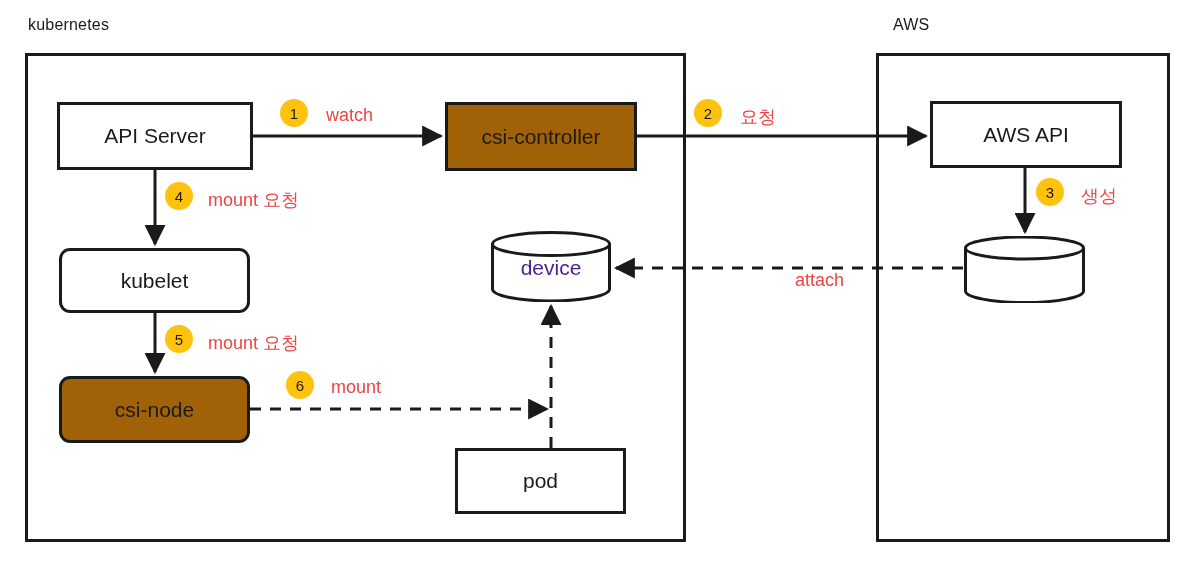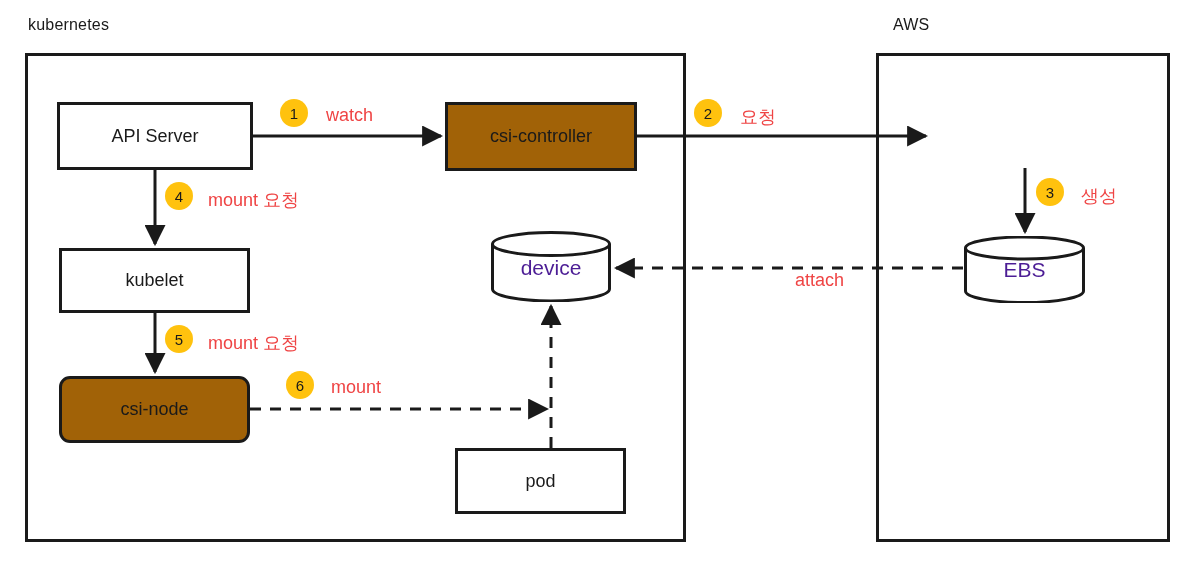--- a/index.html
+++ b/index.html
@@ -31,21 +31,21 @@
     box-sizing: border-box;
   }
   .node {
     position: absolute;
     box-sizing: border-box;
     border: 3px solid #1a1a1a;
     background: #ffffff;
     display: flex;
     align-items: center;
     justify-content: center;
-    font-size: 18px;
+    font-size: 21px;
     color: #1a1a1a;
     white-space: nowrap;
   }
   .node.green {
     background: #a16207;
   }
   .cyl {
     position: absolute;
   }
   .cyl-label {
@@ -121,47 +121,49 @@
   </svg>
 
   <div class="node" style="left:57px; top:102px; width:196px; height:68px;">
     <span>API Server</span>
   </div>
 
   <div class="node green" style="left:445px; top:102px; width:192px; height:69px;">
     <span>csi-controller</span>
   </div>
 
-  <div class="node" style="left:59px; top:248px; width:191px; height:65px;">
+  <div class="node" style="left:59px; top:248px; width:191px; height:65px;border-radius:11px;">
     <span>kubelet</span>
   </div>
 
   <div class="node green" style="left:59px; top:376px; width:191px; height:67px;border-radius:11px;">
     <span>csi-node</span>
   </div>
 
   <div class="node" style="left:455px; top:448px; width:171px; height:66px;">
     <span>pod</span>
   </div>
 
+  <div class="node" style="left:930px; top:101px; width:192px; height:67px;">
+    <span>AWS API</span>
+  </div>
 
   <div class="cyl" style="left:490px; top:231px; width:122px; height:71px;">
     <svg width="122" height="71" viewBox="0 0 122 71" xmlns="http://www.w3.org/2000/svg">
       <path d="M2.5 13 L2.5 58 A 58.5 12 0 0 0 119.5 58 L119.5 13" fill="#ffffff" stroke="#1a1a1a" stroke-width="3"></path>
       <ellipse cx="61" cy="13" rx="58.5" ry="11.5" fill="#ffffff" stroke="#1a1a1a" stroke-width="3"></ellipse>
     </svg>
     <div class="cyl-label" style="top:25px;">device</div>
   </div>
 
   <div class="cyl" style="left:963px; top:236px; width:123px; height:67px;">
     <svg width="123" height="67" viewBox="0 0 123 67" xmlns="http://www.w3.org/2000/svg">
       <path d="M2.5 12 L2.5 55 A 59 11.5 0 0 0 120.5 55 L120.5 12" fill="#ffffff" stroke="#1a1a1a" stroke-width="3"></path>
       <ellipse cx="61.5" cy="12" rx="59" ry="11" fill="#ffffff" stroke="#1a1a1a" stroke-width="3"></ellipse>
     </svg>
-    <div class="cyl-label" style="top:22px;">EBS</div>
   </div>
 
   <div class="badge" style="left:280px; top:99px;">1</div>
   <div class="edge-label" style="left:326px; top:105px;">watch</div>
 
   <div class="badge" style="left:694px; top:99px;">2</div>
   <div class="edge-label" style="left:740px; top:105px;">요청</div>
 
   <div class="badge" style="left:1036px; top:178px;">3</div>
   <div class="edge-label" style="left:1081px; top:184px;">생성</div>

